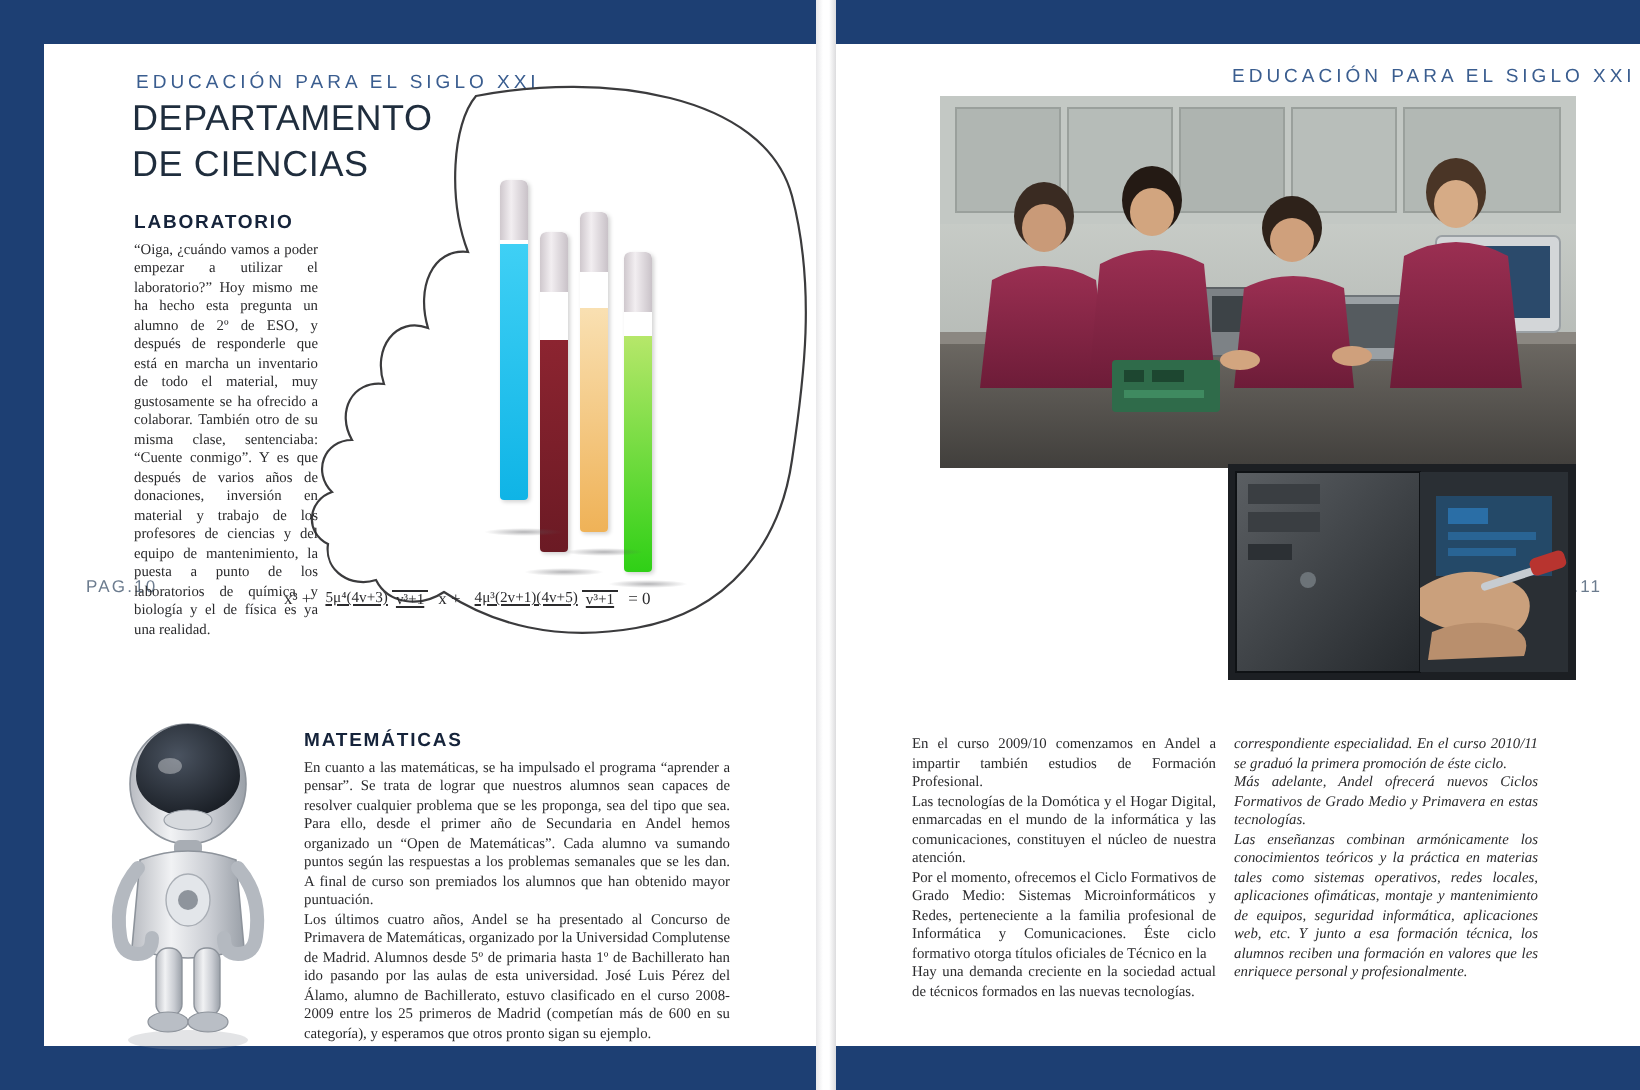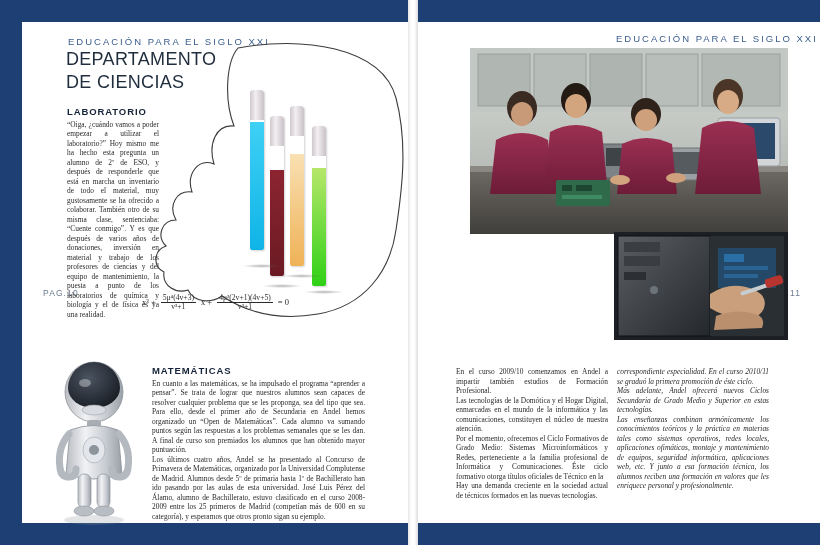--- a/index.html
+++ b/index.html
@@ -107,22 +107,22 @@
   .t4 { left: 64px; top: 38px;  height: 160px; }
 
   
   .formula {
     position: absolute; left: 142px; top: 294px;
     font-family: "Liberation Serif", serif;
     font-size: 8.5px; color: #2b2b2d;
     display: flex; align-items: center; gap: 3px;
     white-space: nowrap;
   }
-  .frac { display: inline-flex; flex-direction: column; align-items: center;
-          vertical-align: middle; line-height: 1.05; margin: 0 2px; }
+  .frac { display: inline-flex; flex-direction: row; align-items: center;
+          vertical-align: middle; line-height: 1.05; margin: 0 2px; text-decoration: underline; }
   .frac .num { font-size: 7.6px; padding: 0 2px; }
   .frac .den { font-size: 7.6px; border-top: 0.7px solid #2b2b2d; padding: 0 2px; width: 100%; text-align: center; }
 
   
   .robot { position: absolute; left: 42px; top: 358px; width: 104px; height: 170px; }
   .robot svg { width: 100%; height: 100%; display: block; }
 
   
   .photo { position: absolute; overflow: hidden; background: #2b3a4a; }
   .photo svg { display: block; width: 100%; height: 100%; }
@@ -359,17 +359,17 @@
 
   <div class="body-col col-fp-a">
     <p>En el curso 2009/10 comenzamos en Andel a impartir también estudios de Formación Profesional.</p>
     <p>Las tecnologías de la Domótica y el Hogar Digital, enmarcadas en el mundo de la informática y las comunicaciones, constituyen el núcleo de nuestra atención.</p>
     <p>Por el momento, ofrecemos el Ciclo Formativos de Grado Medio: Sistemas Microinformáticos y Redes, perteneciente a la familia profesional de Informática y Comunicaciones. Éste ciclo formativo otorga títulos oficiales de Técnico en la</p>
     <p>Hay una demanda creciente en la sociedad actual de técnicos formados en las nuevas tecnologías.</p>
   </div>
 
   <div class="body-col col-fp-b">
     <p>correspondiente especialidad. En el curso 2010/11 se graduó la primera promoción de éste ciclo.</p>
-    <p>Más adelante, Andel ofrecerá nuevos Ciclos Secundaria de Grado Medio y Superior en estas tecnologías.</p>
+    <p>Más adelante, Andel ofrecerá nuevos Ciclos Formativos de Grado Medio y Primavera en estas tecnologías.</p>
     <p>Las enseñanzas combinan armónicamente los conocimientos teóricos y la práctica en materias tales como sistemas operativos, redes locales, aplicaciones ofimáticas, montaje y mantenimiento de equipos, seguridad informática, aplicaciones web, etc. Y junto a esa formación técnica, los alumnos reciben una formación en valores que les enriquece personal y profesionalmente.</p>
   </div>
 
 </div>
 
 </body></html>

